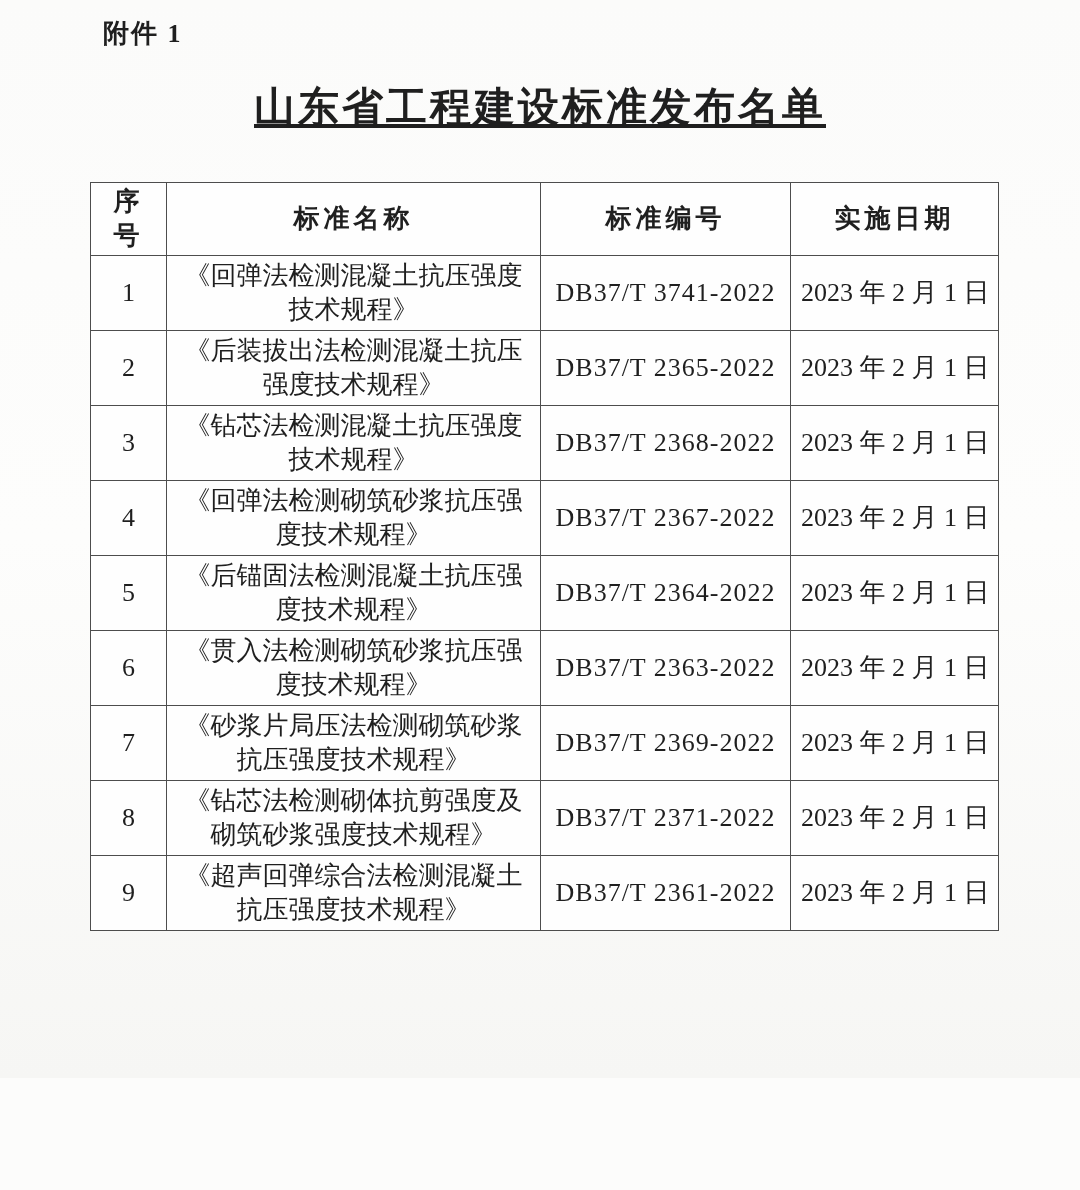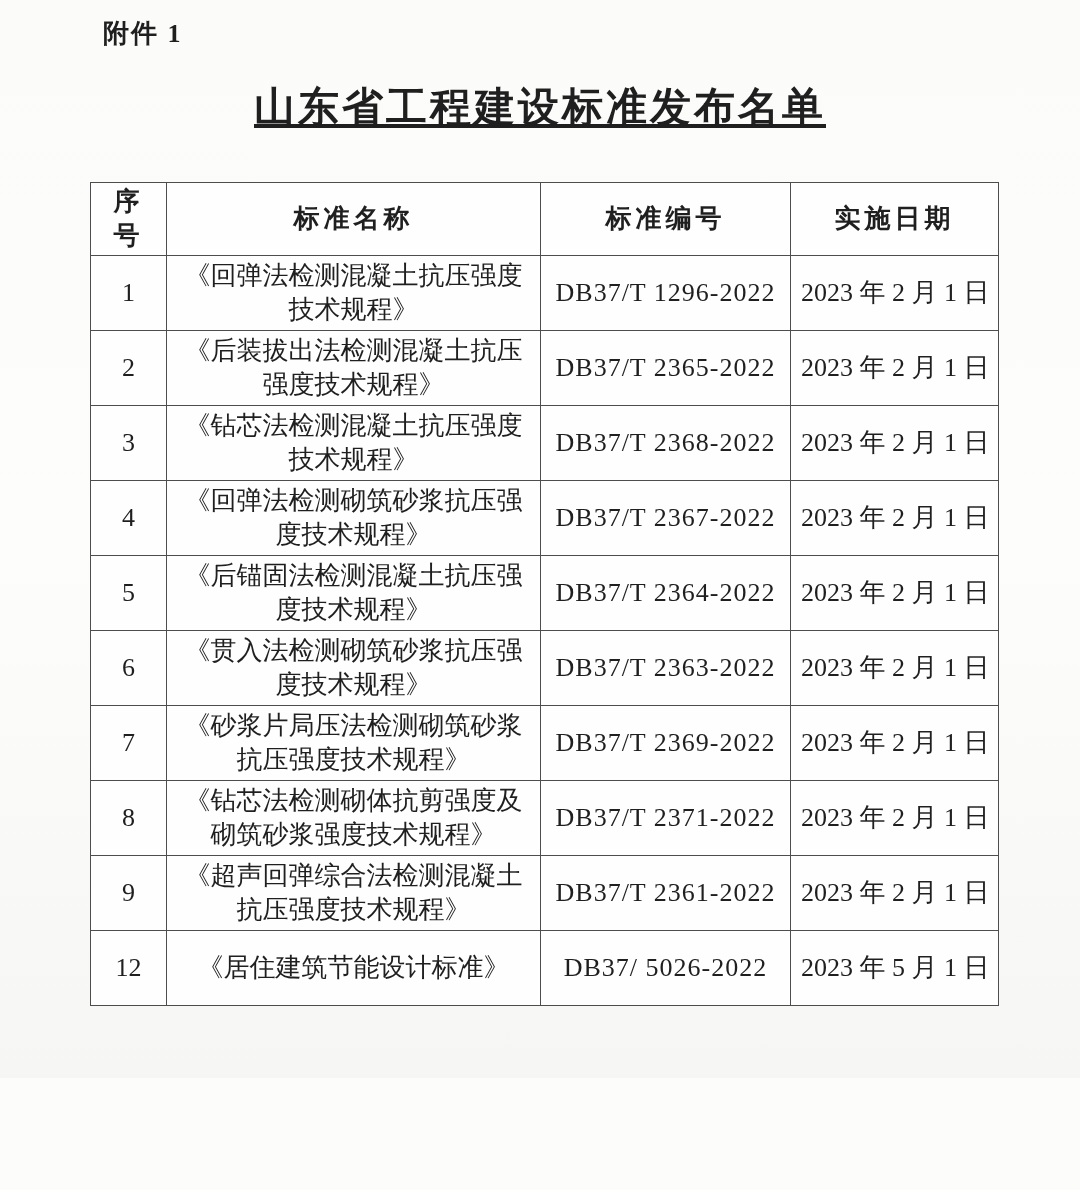--- a/index.html
+++ b/index.html
@@ -111,21 +111,21 @@
         <th>序号</th>
         <th>标准名称</th>
         <th>标准编号</th>
         <th>实施日期</th>
       </tr>
     </thead>
     <tbody>
         <tr>
           <td class="cell-no">1</td>
           <td class="cell-name">《回弹法检测混凝土抗压强度技术规程》</td>
-          <td class="cell-code">DB37/T 1296-2022</td>
+          <td class="cell-code">DB37/T 3741-2022</td>
           <td class="cell-date">2023 年 2 月 1 日</td>
         </tr>
         <tr>
           <td class="cell-no">2</td>
           <td class="cell-name">《后装拔出法检测混凝土抗压强度技术规程》</td>
           <td class="cell-code">DB37/T 2365-2022</td>
           <td class="cell-date">2023 年 2 月 1 日</td>
         </tr>
         <tr>
           <td class="cell-no">3</td>
@@ -162,22 +162,16 @@
           <td class="cell-name">《钻芯法检测砌体抗剪强度及砌筑砂浆强度技术规程》</td>
           <td class="cell-code">DB37/T 2371-2022</td>
           <td class="cell-date">2023 年 2 月 1 日</td>
         </tr>
         <tr>
           <td class="cell-no">9</td>
           <td class="cell-name">《超声回弹综合法检测混凝土抗压强度技术规程》</td>
           <td class="cell-code">DB37/T 2361-2022</td>
           <td class="cell-date">2023 年 2 月 1 日</td>
         </tr>
-        <tr>
-          <td class="cell-no">12</td>
-          <td class="cell-name">《居住建筑节能设计标准》</td>
-          <td class="cell-code">DB37/ 5026-2022</td>
-          <td class="cell-date">2023 年 5 月 1 日</td>
-        </tr>
       </tbody>
   </table>
 
 </div>
 
 </body></html>

